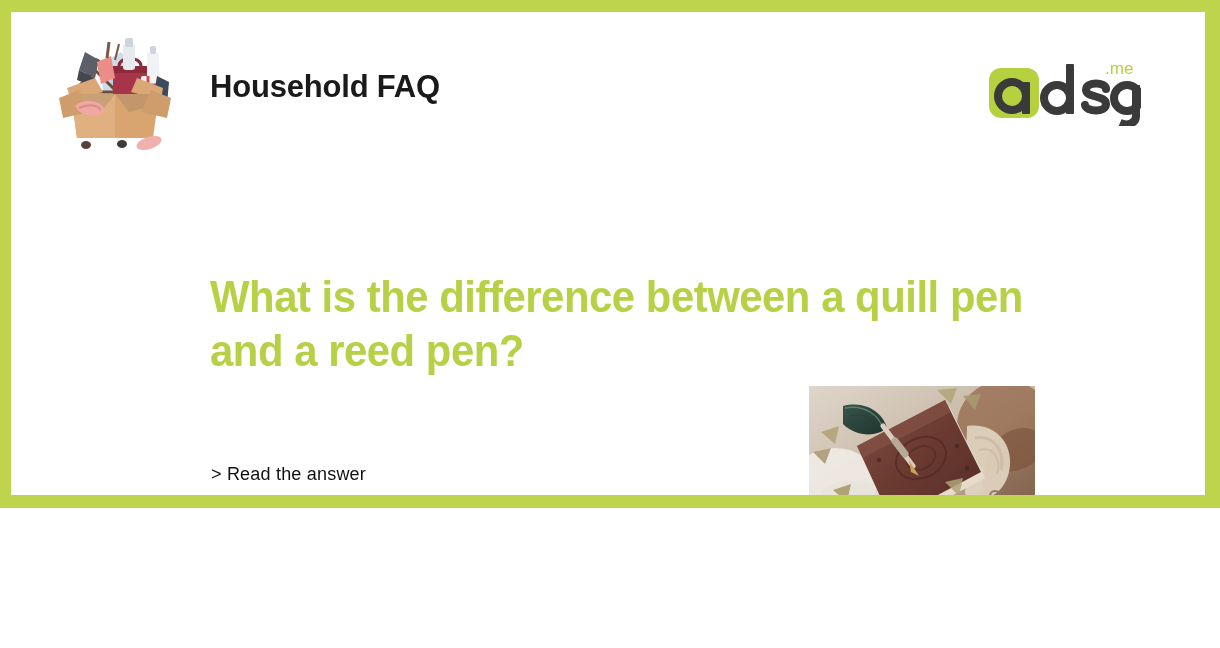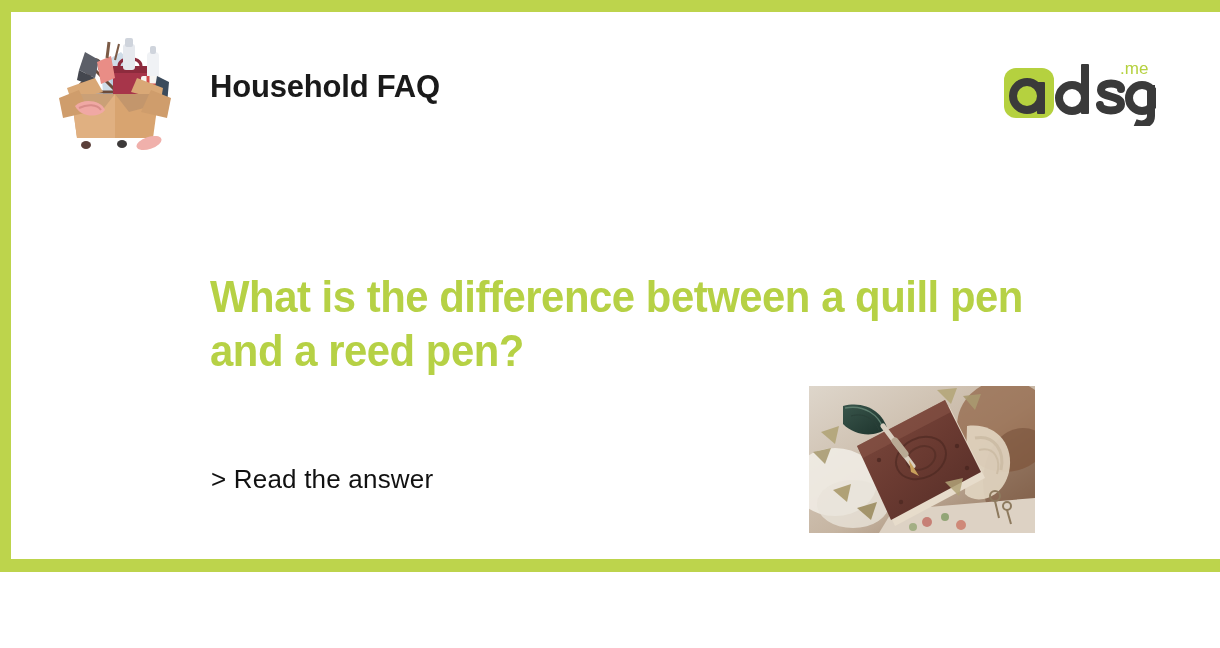--- a/index.html
+++ b/index.html
@@ -8,23 +8,23 @@
     width: 1220px;
     height: 648px;
     overflow: hidden;
     background: #ffffff;
     font-family: "Liberation Sans", sans-serif;
   }
 
   #card {
     position: relative;
     width: 1220px;
-    height: 572px;
+    height: 508px;
     background: #bdd44c;   
-    padding: 12px 0 13px 11px;
+    padding: 12px 15px 13px 11px;
   }
 
   #canvas {
     position: relative;
     width: 100%;
     height: 100%;
     background: #ffffff;
     overflow: hidden;
   }
 
@@ -79,21 +79,21 @@
     font-stretch: condensed;
     transform: scaleX(0.93);
     transform-origin: left top;
     letter-spacing: -0.5px;
   }
 
   #read-link {
     position: absolute;
     left: 200px;
     top: 452px;
-    font-size: 26px;
+    font-size: 18px;
     color: #111111;
     letter-spacing: 0.2px;
     white-space: nowrap;
     text-decoration: none;
     display: block;
   }
 
   
   #thumb {
     position: absolute;

